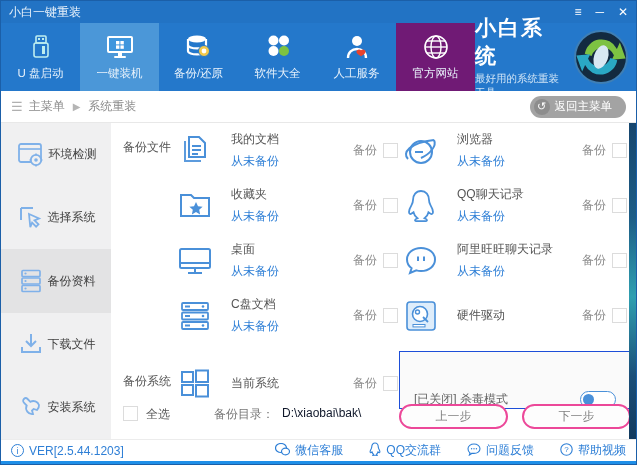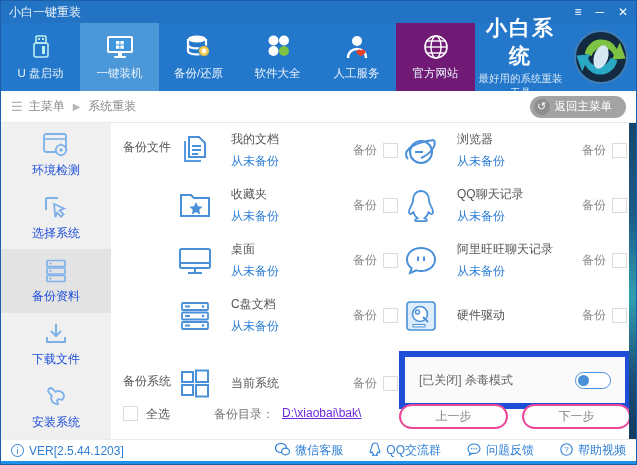--- a/index.html
+++ b/index.html
@@ -18,70 +18,70 @@
   
   .header { position:absolute; left:0; top:22px; width:100%; height:68px;
     background:#2478cb; display:flex; }
   .nav-item { width:79px; height:100%; display:flex; flex-direction:column;
     align-items:center; justify-content:center; gap:6px; color:#e8f2fb; font-size:11.5px; }
   .nav-item.active { background:#4b97d8; }
   .nav-item.lite { background:#701a75; }
   .nav-item svg { display:block; }
   .brand { flex:1; display:flex; align-items:center; justify-content:flex-end;
     padding-right:6px; gap:6px; }
-  .brand-txt { text-align:center; color:#fff; }
+  .brand-txt { text-align:left; color:#fff; }
   .brand-title { font-size:21px; font-weight:bold; letter-spacing:2px; }
   .brand-sub { font-size:10.5px; color:#cfe4f6; margin-top:2px; }
   .logo { width:58px; height:58px; }
   
   .crumbbar { position:absolute; left:0; top:90px; width:100%; height:32px;
     background:#fff; border-bottom:1px solid #e8e8e8; display:flex; align-items:center;
     padding:0 10px; color:#8a8a8a; }
   .crumbbar .sep { margin:0 8px; color:#b5b5b5; font-size:10px; }
   .crumb-ico { color:#b0b0b0; margin-right:6px; font-size:13px; }
   .back-btn { margin-left:auto; background:#a3a3a3; color:#fff; border:none;
     border-radius:12px; height:22px; padding:0 14px 0 4px; display:flex; align-items:center;
     gap:5px; font-size:11.5px; cursor:pointer; }
   .back-btn .bicon { width:16px; height:16px; border-radius:50%; background:#8d8d8d;
     color:#fff; display:flex; align-items:center; justify-content:center; font-size:11px; }
   
   .sidebar { position:absolute; left:0; top:122px; width:110px; bottom:25px;
     background:#f0f0f1; display:flex; flex-direction:column; }
-  .side-item { flex:1; display:flex; flex-direction:column; align-items:center;
-    justify-content:center; gap:3px; color:#1d4ed8; font-size:12px; cursor:pointer; }
+  .side-item { flex:1; display:flex; align-items:center;
+    justify-content:center; gap:3px; color:#404040; font-size:12px; cursor:pointer; }
   .side-item.active { background:#e3e3e4; }
   .side-item svg { display:block; }
   
   .content { position:absolute; left:110px; top:122px; right:7px; bottom:25px; background:#fff; }
   .scrollbar { position:absolute; right:0; top:122px; bottom:25px; width:7px;
     background:linear-gradient(180deg,#16466e 0%,#1d5d86 30%,#2f9fb0 55%,#1b4f79 80%,#123a5e 100%); }
   .group-label { position:absolute; left:12px; color:#555; }
   .col { position:absolute; top:0; }
   .col-left { left:62px; width:225px; }
   .col-right { left:288px; width:228px; }
   .row { display:flex; align-items:center; height:55px; }
   .icon-box { width:44px; display:flex; align-items:center; justify-content:center; }
   .txt { flex:1; padding-left:14px; }
   .iname { color:#555; display:block; }
   .istatus { color:#2e7fd6; display:block; margin-top:5px; cursor:pointer; }
   .ck { display:flex; align-items:center; gap:6px; color:#8a8a8a; }
   .checkbox { width:15px; height:15px; border:1px solid #dcdcdc; background:#fff;
     display:inline-block; cursor:pointer; }
   
   .av-panel { position:absolute; left:288px; top:228px; width:232px; height:58px;
-    background:#fafafa; border:6px solid #1d4ed8; display:flex; align-items:center;
+    background:#fafafa; border:1px solid #1d4ed8; display:flex; align-items:flex-end;
     padding:0 14px; color:#666; }
   .toggle { margin-left:auto; width:36px; height:17px; border:1px solid #4a90d9;
     border-radius:9px; background:#fff; position:relative; cursor:pointer; }
   .toggle .knob { position:absolute; left:2px; top:2px; width:11px; height:11px;
     border-radius:50%; background:#4a90d9; }
   
   .bottom-left { position:absolute; left:12px; top:283px; display:flex; align-items:flex-start; gap:8px; }
   .dir-label { color:#777; margin-left:36px; }
-  .dir-link { color:#6d28d9; text-decoration:underline; cursor:pointer; }
+  .dir-link { color:#0f172a; cursor:pointer; }
   .btns { position:absolute; left:288px; top:281px; width:232px; display:flex; gap:14px; }
   .pill-btn { flex:1; height:25px; border:2px solid #ec4899; border-radius:13px;
     background:#fdfdfd; color:#808080; font-size:12px; cursor:pointer;
     font-family:"Liberation Sans",sans-serif; }
   
   .footer { position:absolute; left:0; bottom:3px; width:100%; height:22px;
     background:#fff; border-top:1px solid #ececec; display:flex; align-items:center;
     padding:0 10px; color:#2e7fd6; }
   .ver { display:flex; align-items:center; gap:5px; }
   .info-ico { width:13px; height:13px; border:1px solid #2e7fd6; border-radius:50%;

